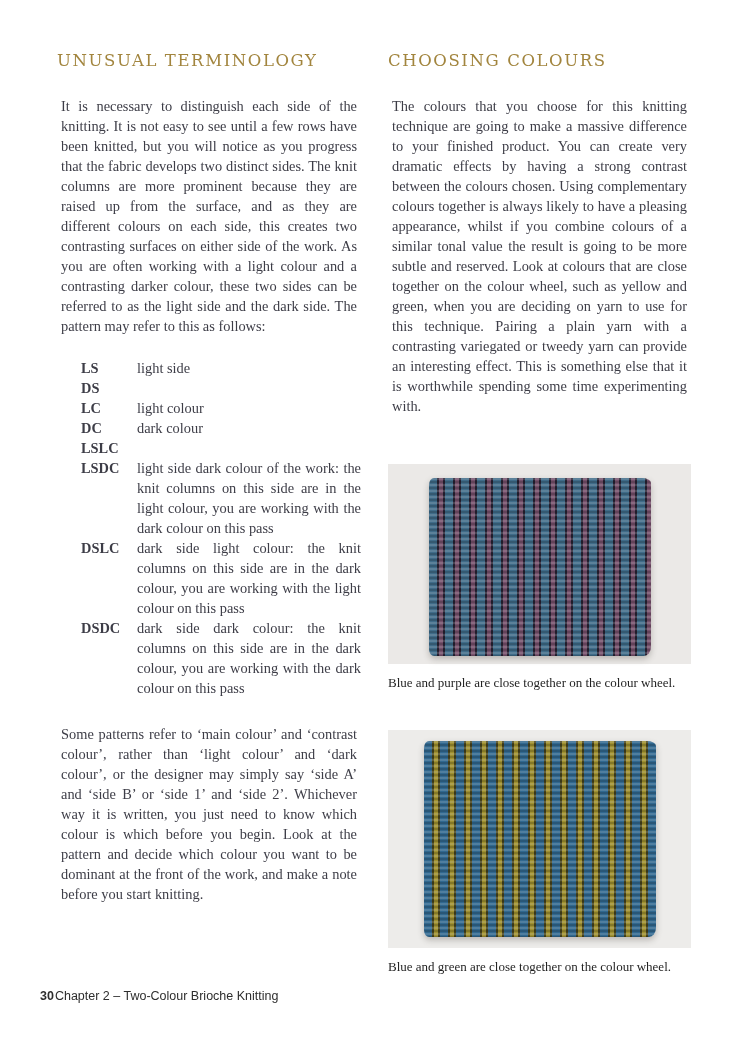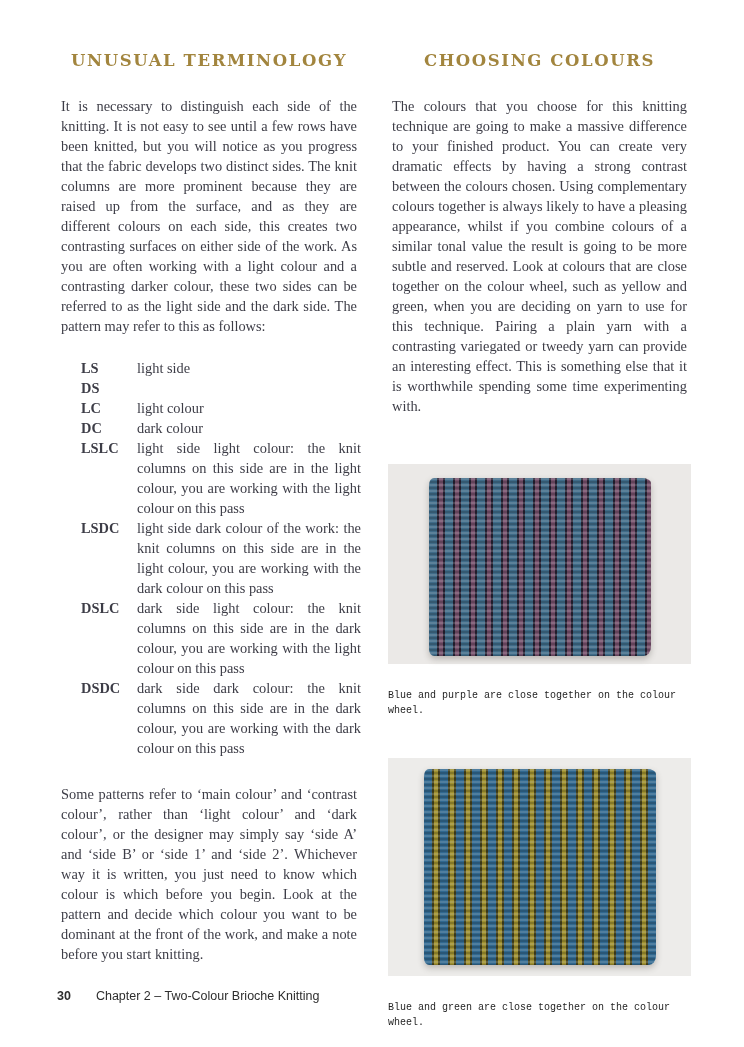--- a/index.html
+++ b/index.html
@@ -15,23 +15,23 @@
     position: absolute; top: 50px; left: 57px;
     display: flex; gap: 27px;
   }
   .col-left  { width: 304px; }
   .col-right { width: 303px; }
 
   .section-heading {
     margin: 0 0 24px 0;
     font-family: "DejaVu Serif", serif;
     font-size: 16.5px; line-height: 22px;
-    font-weight: 700;
+    font-weight: 400;
     letter-spacing: 1.6px;
-    text-align: center;
+    text-align: left;
     color: var(--heading, #a2853e);
   }
   .body-text {
     margin: 4px;
     font-size: 14.4px; line-height: 20px;
     text-align: justify;
   }
   .terms { margin-top: 22px; }
   .term-row { display: flex; font-size: 14.4px; line-height: 20px; }
   .term-abbr { flex: 0 0 56px; font-weight: 700; margin-left: 24px; }
@@ -60,31 +60,31 @@
       repeating-linear-gradient(90deg,
         var(--yarn1) 0px,  var(--yarn1) 8px,
         var(--shadow) 8px, var(--shadow) 10px,
         var(--yarn2) 10px, var(--yarn2) 14px,
         var(--shadow) 14px, var(--shadow) 16px);
   }
   .swatch-1 { width: 222px; height: 178px; margin-top: 6px; }
   .swatch-2 { width: 232px; height: 196px; }
 
   .caption {
-    margin-top: 24px;
-    font-family: Liberation Mono, monospace;
-    font-size: 10px; line-height: 15px;
+    margin-top: 11px;
+    font-family: Liberation Serif, serif;
+    font-size: 13px; line-height: 15px;
     color: var(--caption, #1f1f1f);
   }
   .footer {
-    position: absolute; left: 57px; top: 988px;
+    position: absolute; left: 40px; top: 988px;
     font-family: "Liberation Sans", sans-serif;
     font-size: 12.5px; line-height: 16px;
     color: var(--footer, #2e2e2e);
-    display: flex; gap: 25px; align-items: baseline;
+    display: flex; gap: 1px; align-items: baseline;
   }
   .page-number { font-weight: 700; }
 </style>
 </head>
 <body style="--heading: #a2853e; --text: #3d3d47; --caption: #1f1f1f; --footer: #2e2e2e; --page_background: #ffffff;">
 
 <div class="columns">
 
   <div class="col-left">
     <h2 class="section-heading">UNUSUAL TERMINOLOGY</h2>
@@ -106,21 +106,20 @@
           <span class="term-def">light colour</span>
         </div>
 
         <div class="term-row">
           <span class="term-abbr">DC</span>
           <span class="term-def">dark colour</span>
         </div>
 
         <div class="term-row">
           <span class="term-abbr">LSLC</span>
-          <span class="term-def">light side light colour: the knit columns on this side are in the light colour, you are working with the light colour on this pass</span>
         </div>
 
         <div class="term-row">
           <span class="term-abbr">LSDC</span>
           <span class="term-def">light side dark colour of the work: the knit columns on this side are in the light colour, you are working with the dark colour on this pass</span>
         </div>
 
         <div class="term-row">
           <span class="term-abbr">DSLC</span>
           <span class="term-def">dark side light colour: the knit columns on this side are in the dark colour, you are working with the light colour on this pass</span>

